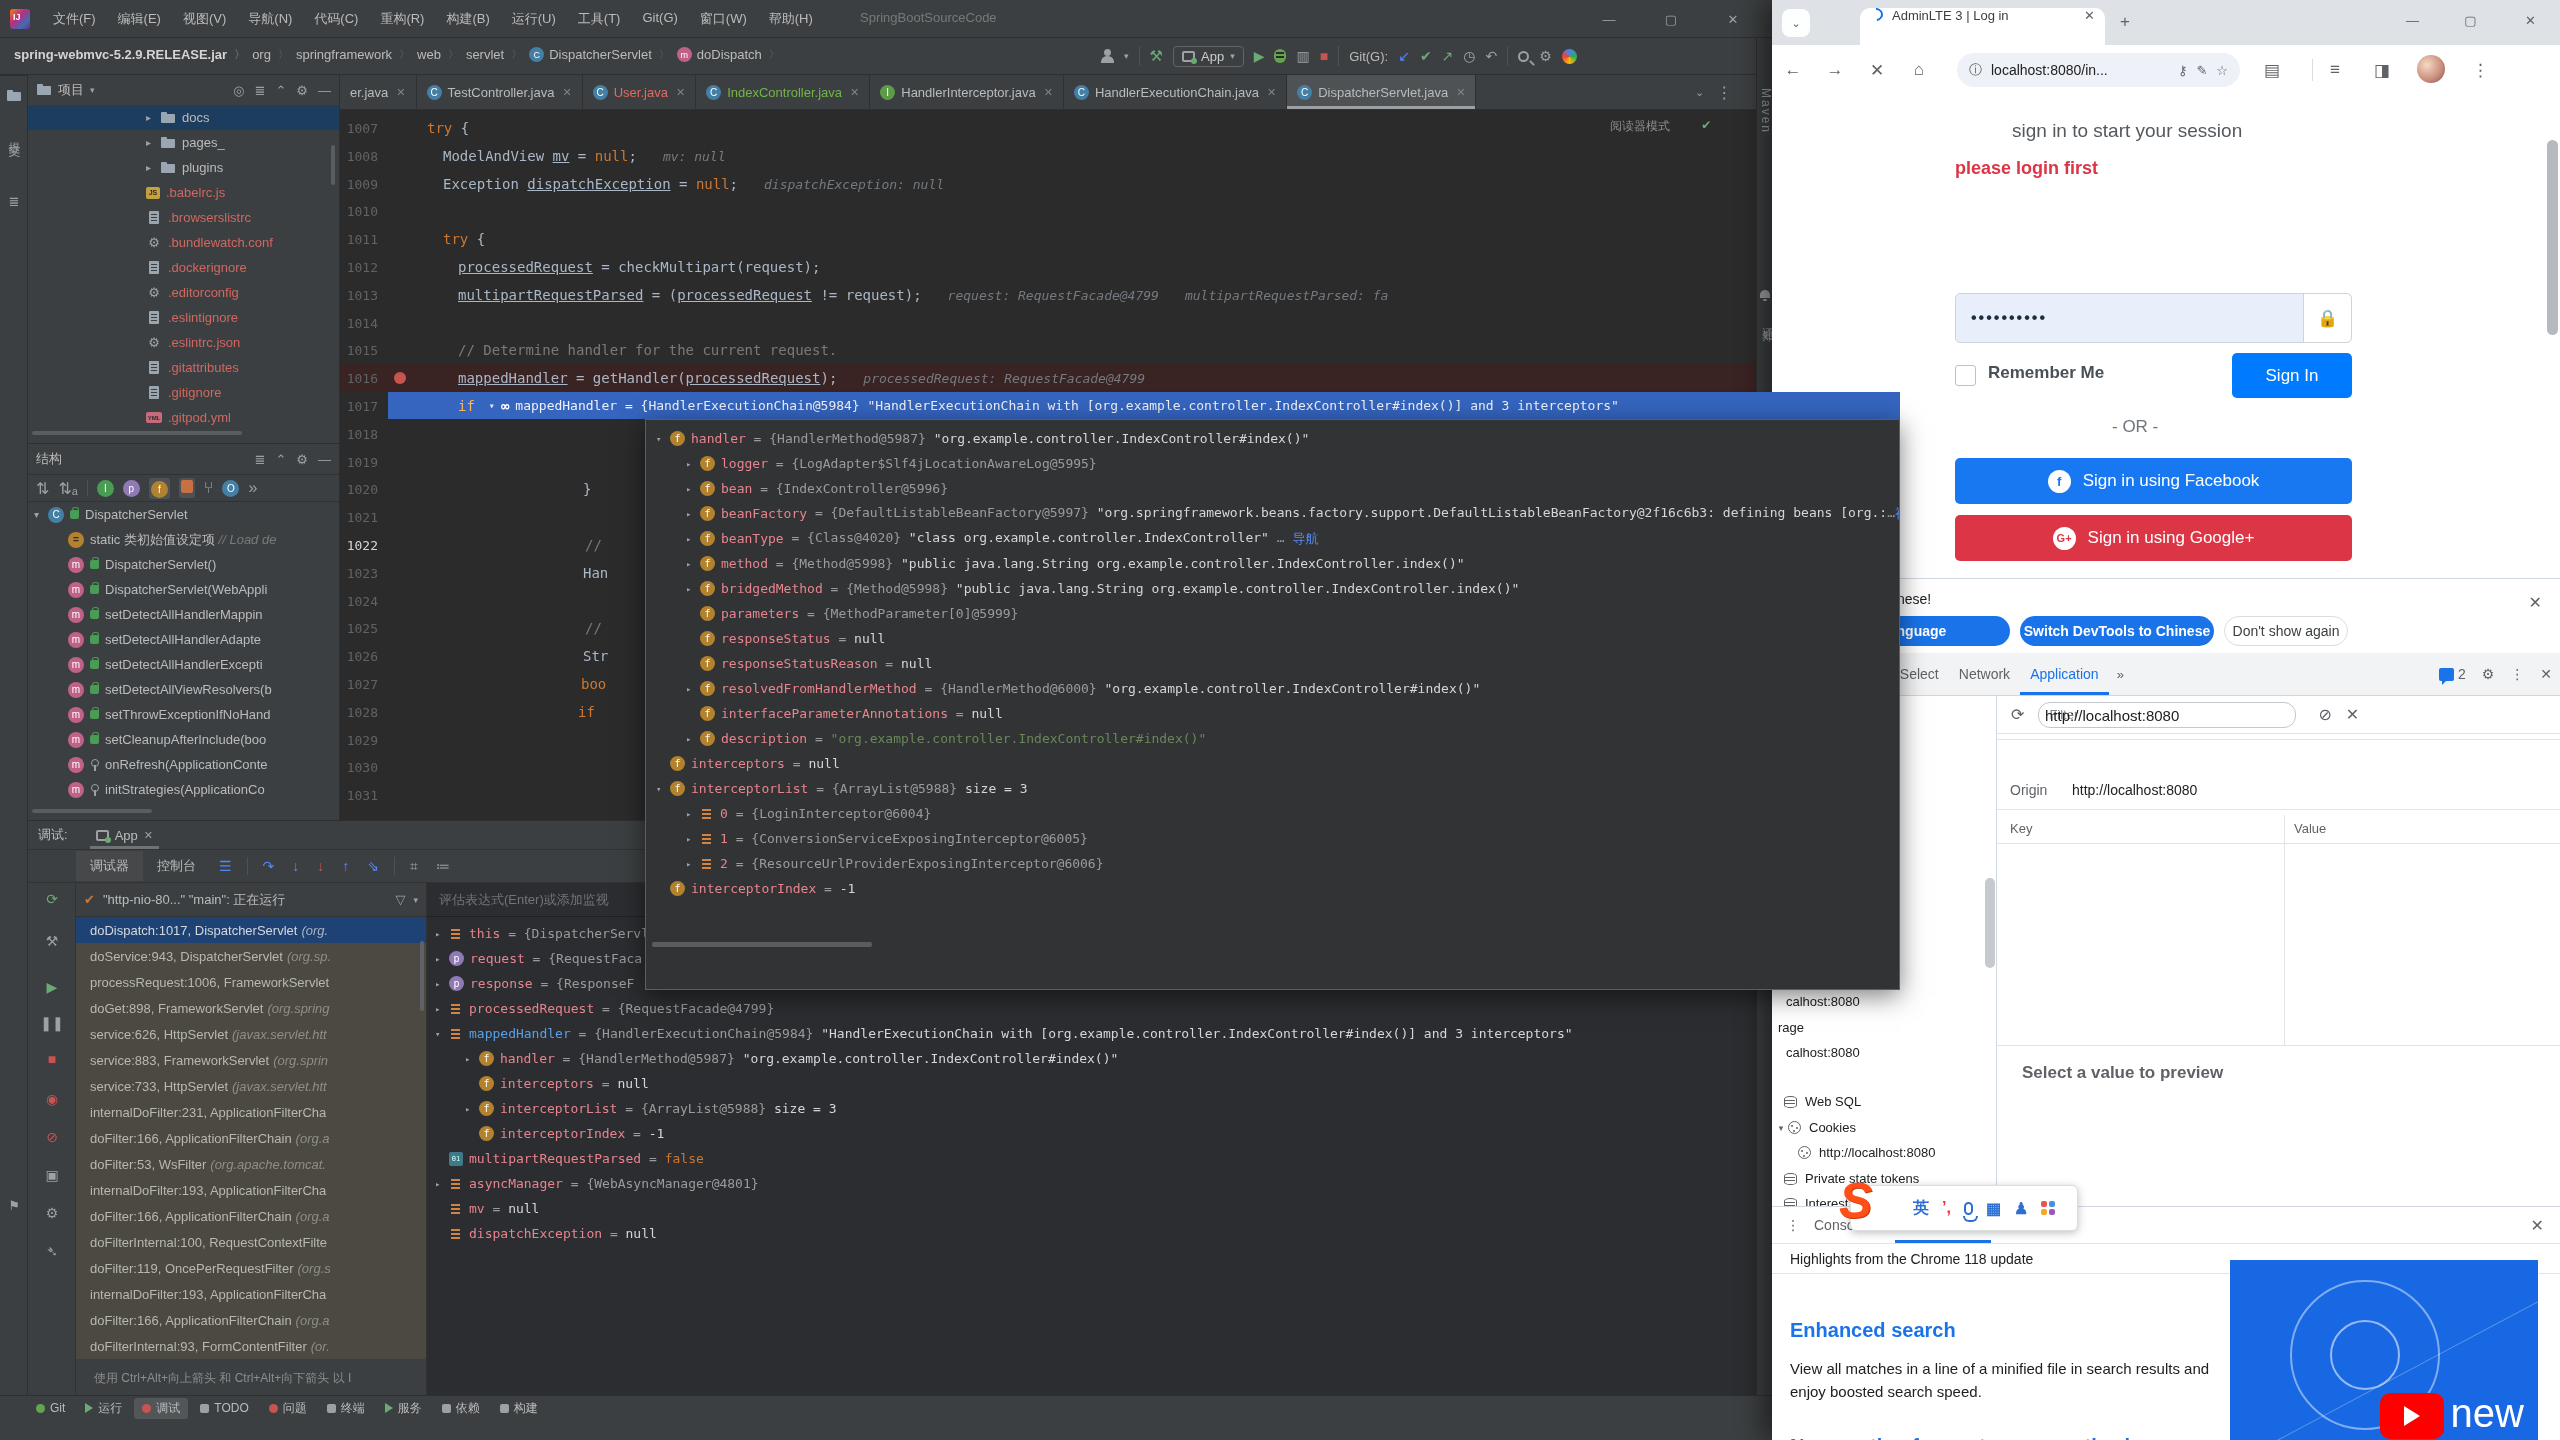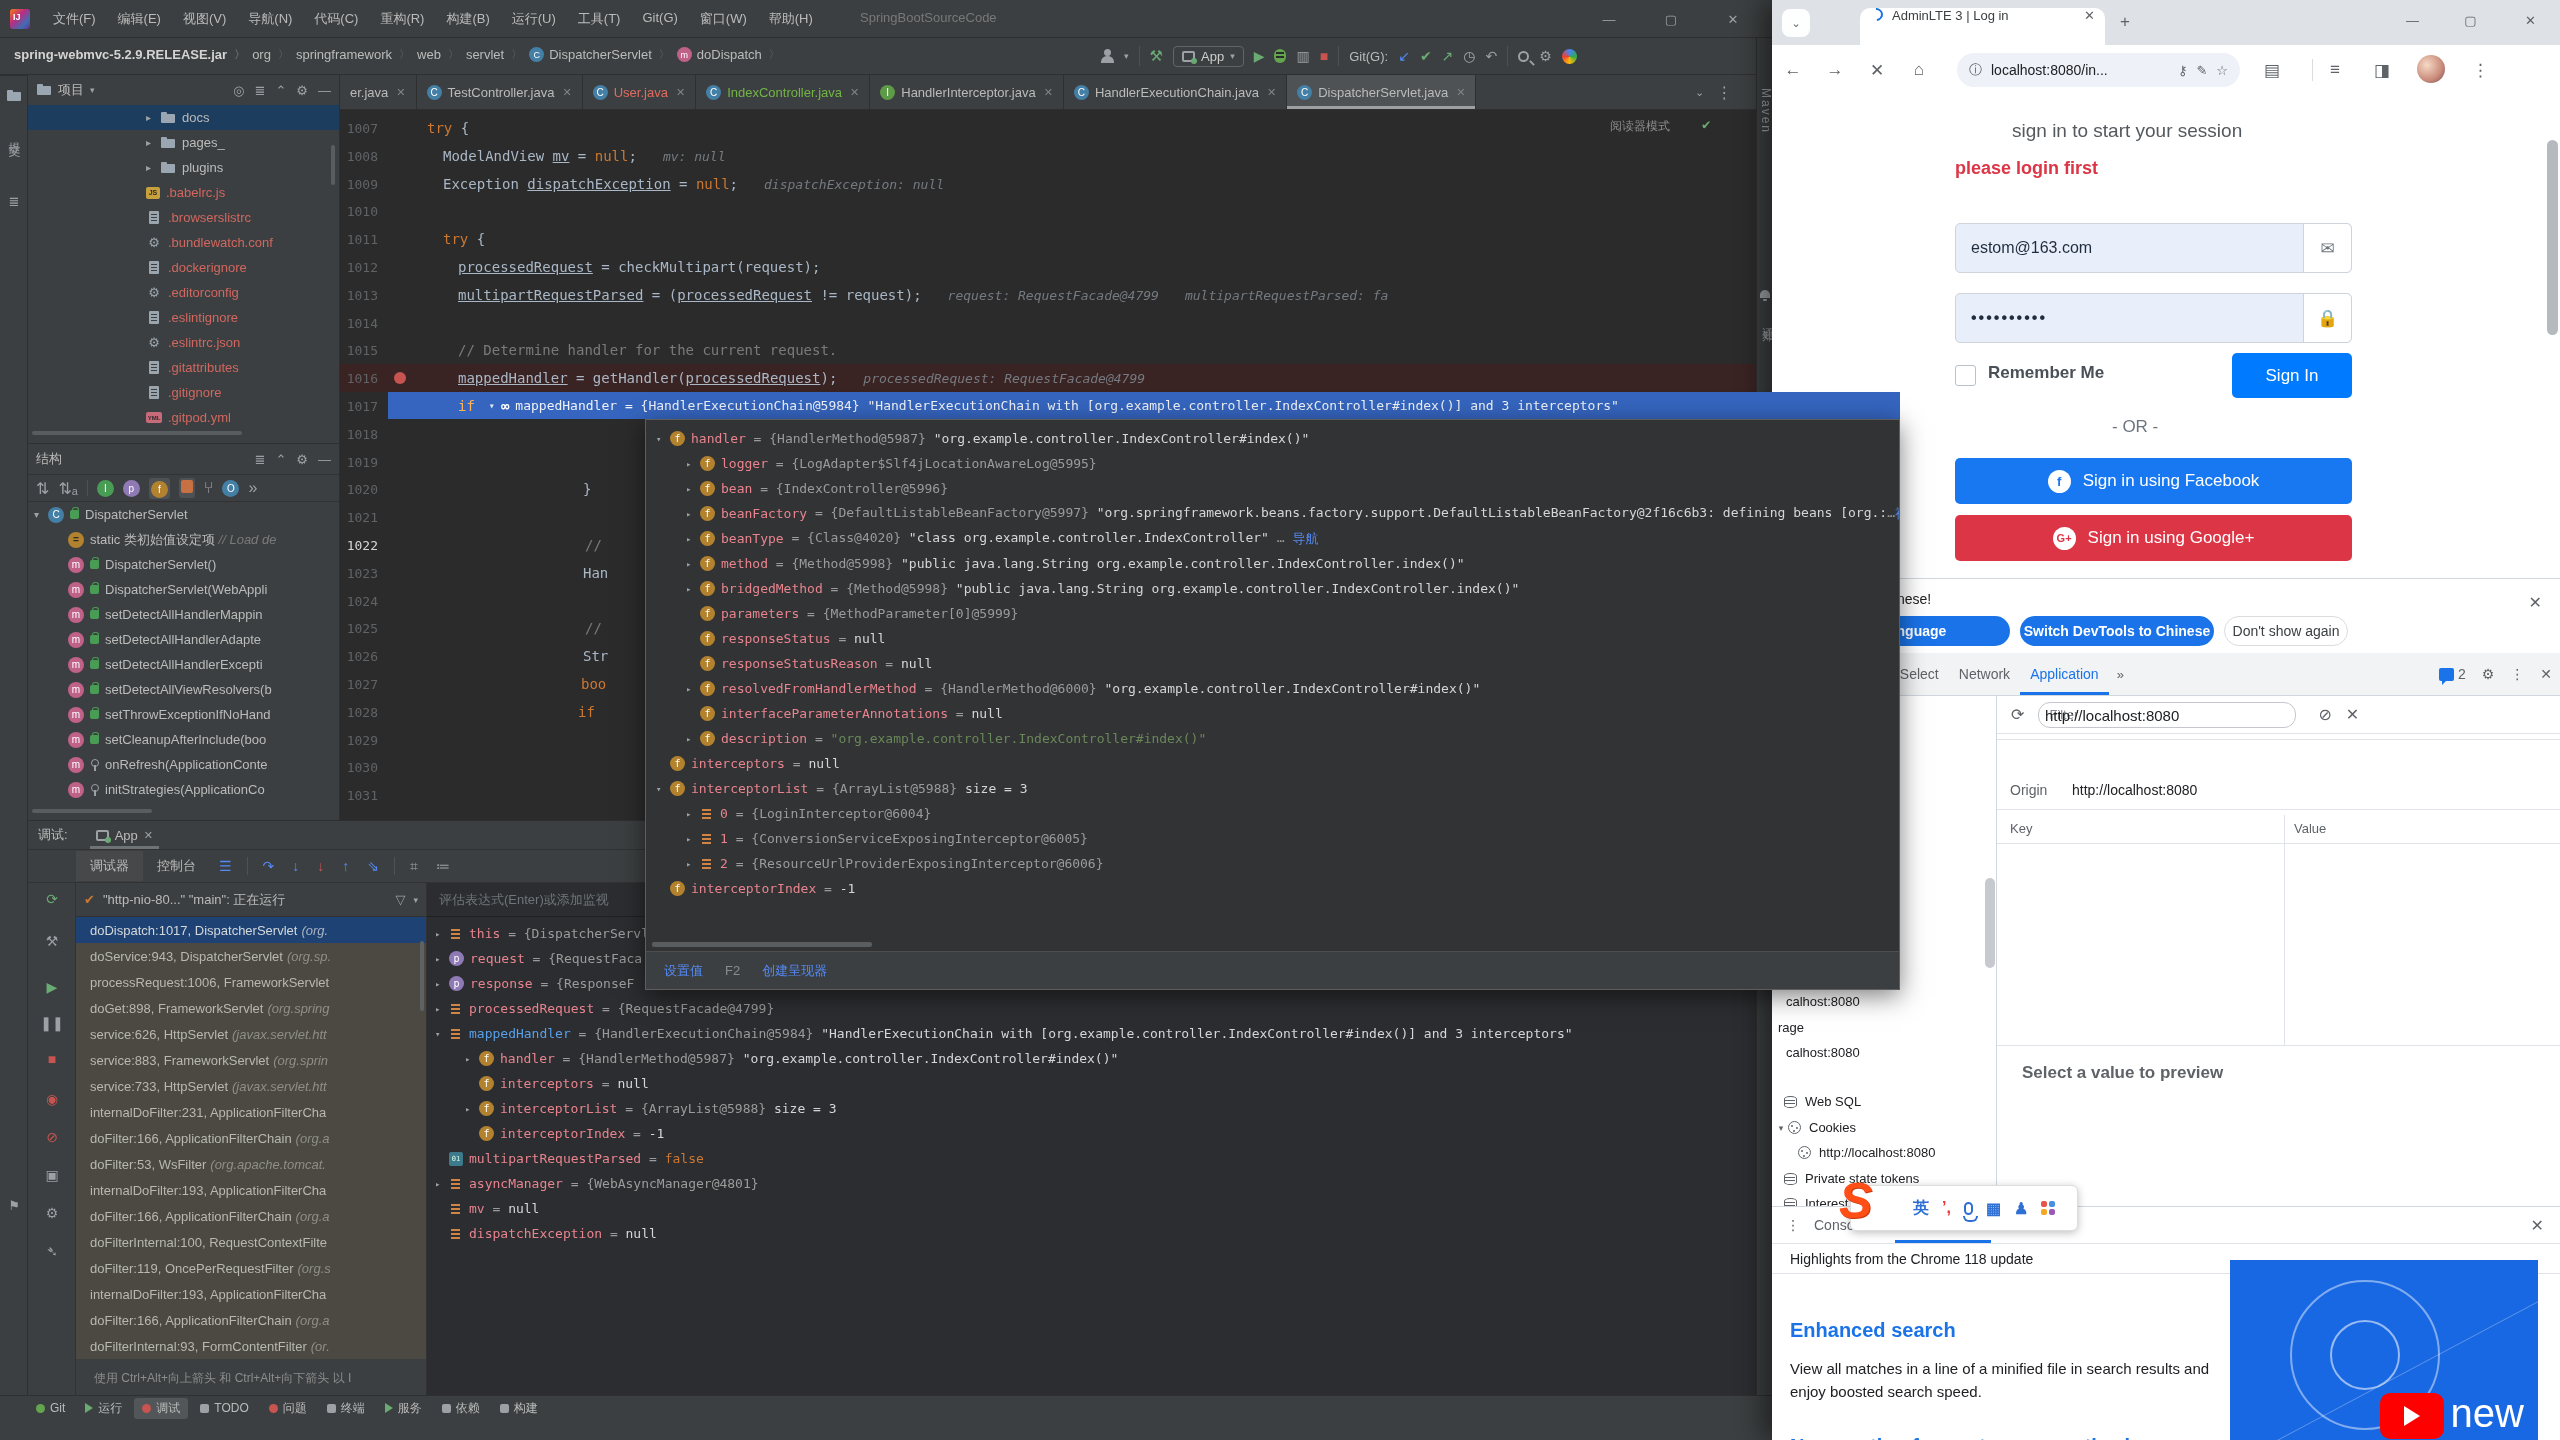--- a/index.html
+++ b/index.html
@@ -1186,25 +1186,20 @@
           <span class="chev"></span>
           <span class="ic ic-f">f</span>
           <span class="pname">interceptorIndex</span>
           <span style="display:inline-flex">
             <span class="seg g"> = </span>
             <span class="seg w">-1</span>
           </span>
         </div>
       </div>
     <span class="hscroll" style="left:6px;top:522px;width:220px;height:5px"></span>
-    <div class="pfoot">
-      <span class="lk2">设置值</span>
-      <span class="f2">F2</span>
-      <span class="lk2">创建呈现器</span>
-    </div>
   </div>
 
   <section id="browser">
     <div class="tabstrip">
       <span class="tsearch">⌄</span>
       <div class="btab">
         <span class="spinner"></span>
         <span>AdminLTE 3 | Log in</span>
         <span class="x">✕</span>
       </div>
@@ -1261,24 +1256,20 @@
         <span class="bmit">
           <span class="bfolder"></span>
           <span>个人博客</span>
         </span>
       </div>
     <span class="bmmore" style="position:absolute;top:105px">»</span>
 
     <div class="page">
       <div class="sessionline">sign in to start your session</div>
       <div class="alert">please login first</div>
-      <div class="fld" style="top:128px">
-        <span class="val">estom@163.com</span>
-        <span class="addon">✉</span>
-      </div>
       <div class="fld" style="top:198px">
         <span class="val dots">••••••••••</span>
         <span class="addon">🔒</span>
       </div>
       <span class="cbx"></span>
       <span class="remember">Remember Me</span>
       <span class="signin">Sign In</span>
       <span class="orline">- OR -</span>
       <span class="sbtn fb" style="top:363px">
         <span class="cir">f</span>

